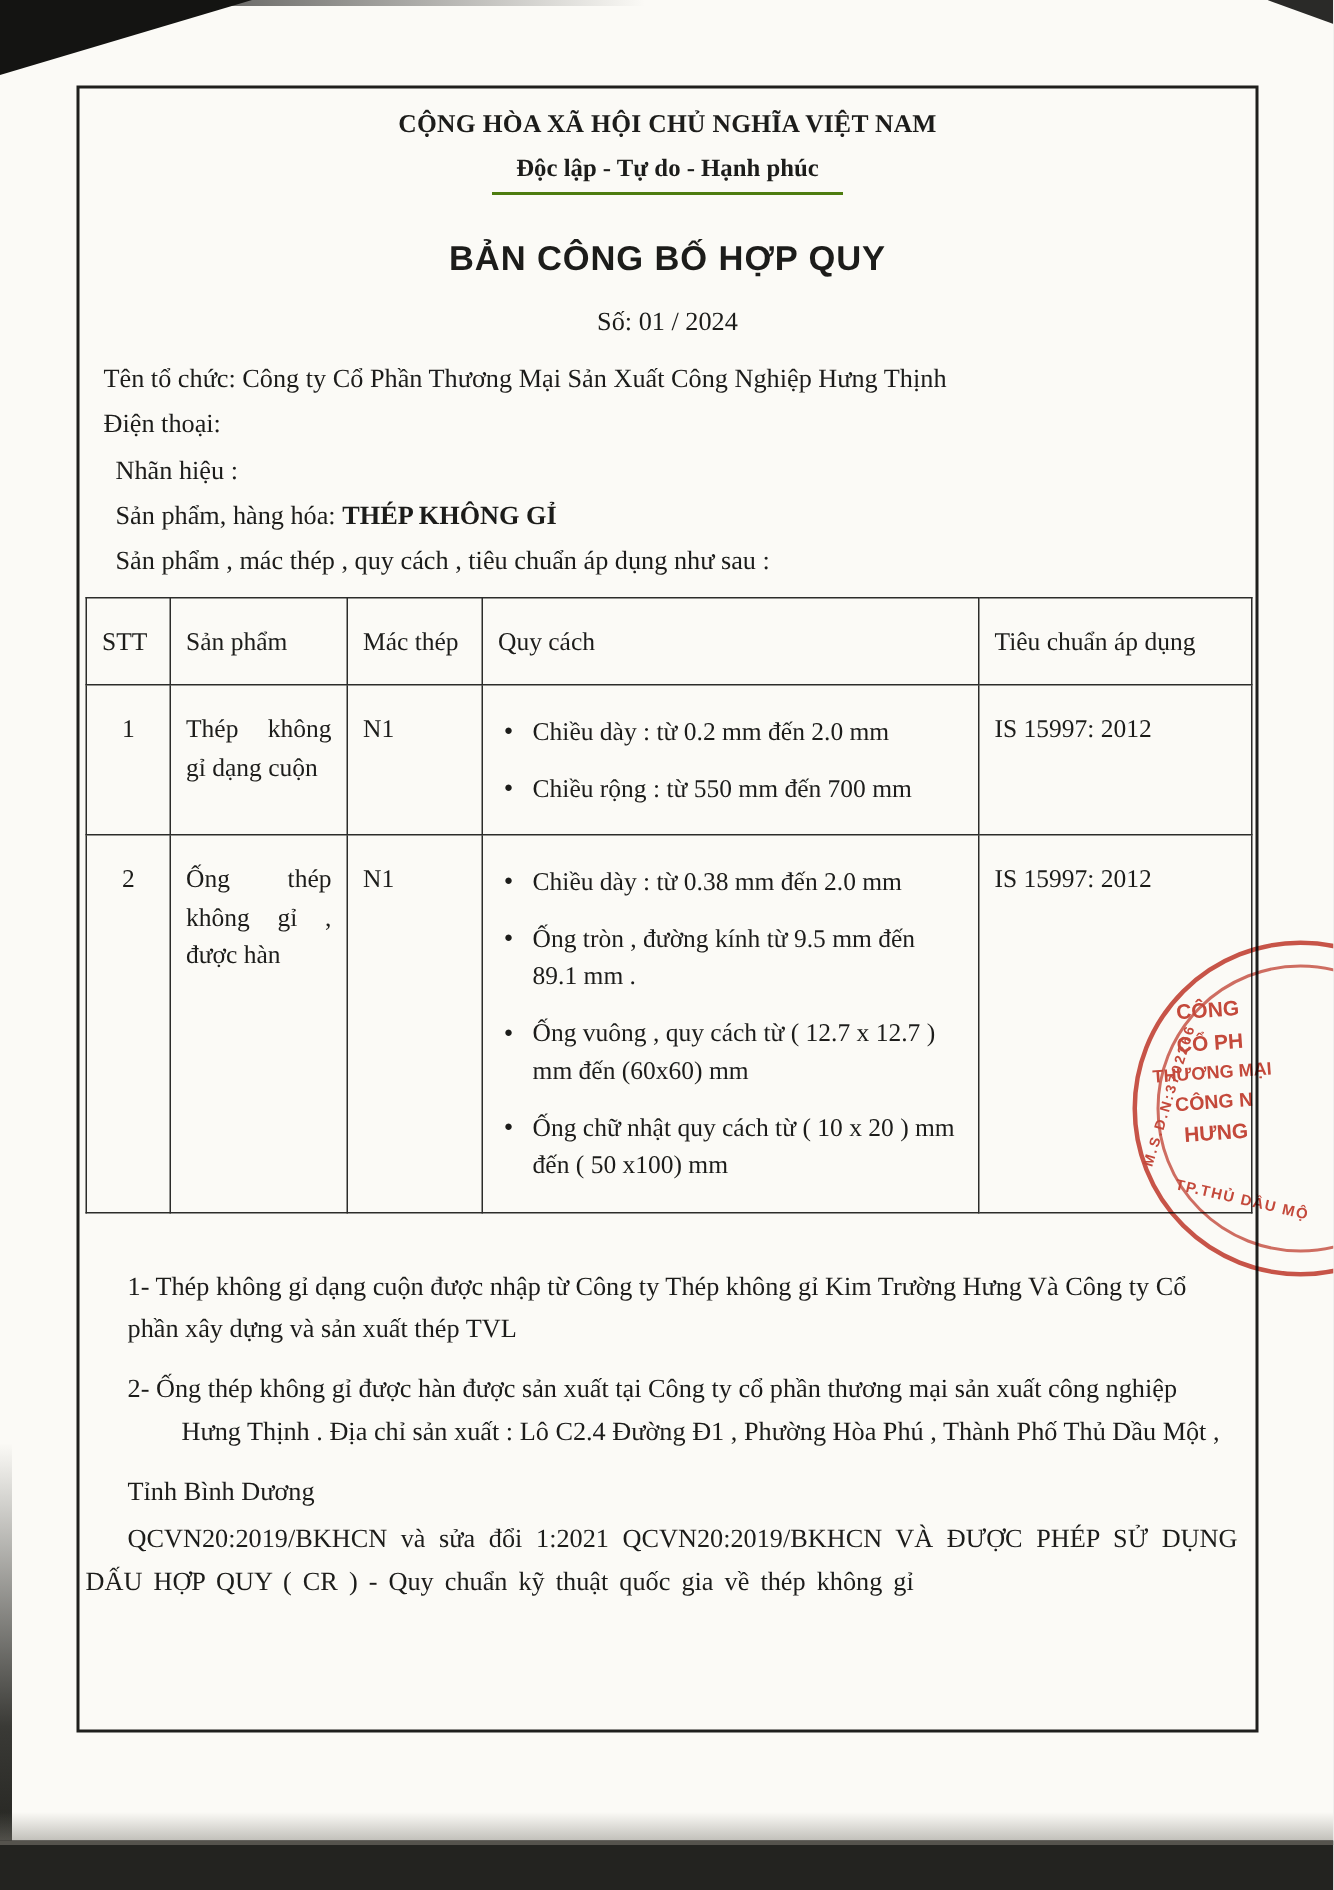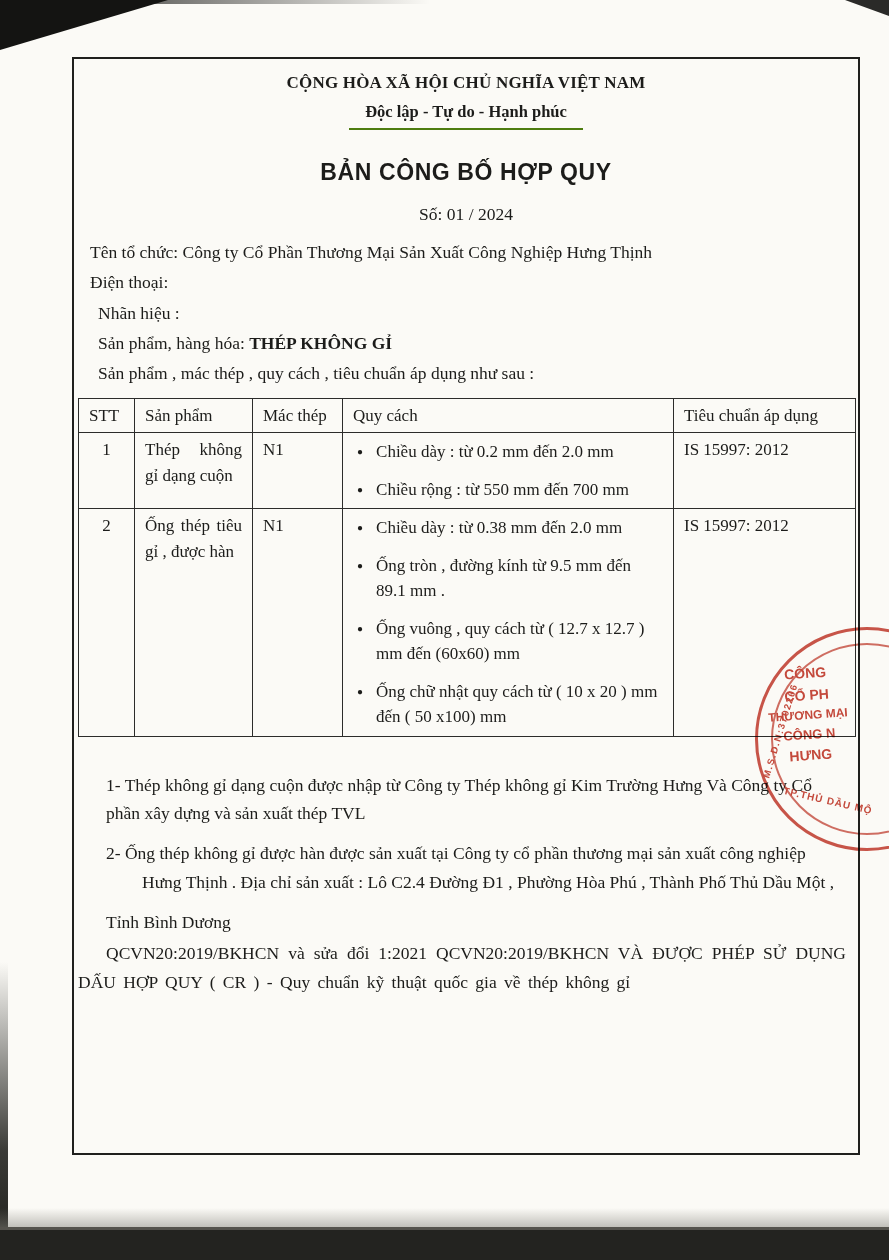--- a/index.html
+++ b/index.html
@@ -17,41 +17,41 @@
   .art-corner-tr { position:absolute; top:0; right:0; width:44px; height:16px;
     background:#2a2a28; clip-path:polygon(0 0,100% 0,100% 100%); z-index:4; }
   .art-left-strip { position:absolute; left:0; bottom:28px; width:8px; height:270px;
     background:linear-gradient(to bottom,rgba(70,70,66,0),#3a3a36 70%,#242420); z-index:4; }
   .art-bottom-fade { position:absolute; left:0; bottom:30px; width:100%; height:22px;
     background:linear-gradient(to bottom,rgba(150,148,140,0),rgba(130,128,120,.55)); z-index:4; }
   .art-bottom-band { position:absolute; left:0; bottom:0; width:100%; height:30px;
     background:#232320; border-top:3px solid #55534d; z-index:4; }
 
   .frame {
-    position:absolute; left:72px; top:57px; width:784px; height:1094px;
+    position:absolute; left:51px; top:57px; width:784px; height:1094px;
     border:2px solid #1f1f1d; background:transparent;
   }
   .content { position:relative; width:100%; height:100%; font-size:17.5px; line-height:1.62; }
 
   .hdr { text-align:center; padding-top:10px; }
   .hdr-national { font-weight:bold; font-size:17px; letter-spacing:.2px; }
   .hdr-motto { display:inline-block; font-weight:bold; font-size:16.5px;
     border-bottom:2px solid #4d7c0f; padding:0 16px 3px 16px; margin-top:2px; }
   .doc-title { text-align:center; margin-top:24px; font-family:"Liberation Sans","DejaVu Sans",sans-serif;
     font-weight:bold; font-size:23px; letter-spacing:.6px; }
   .doc-number { text-align:center; margin-top:8px; font-size:17.5px; }
 
   .info { margin:10px 16px 0 16px; }
   .info div { margin-bottom:2px; }
   .ind { padding-left:8px; }
   .bold { font-weight:bold; }
 
   table.spec-table { border-collapse:collapse; margin:10px 2px 0 4px; table-layout:fixed;
     width:777px; font-size:17px; line-height:1.5; }
-  .spec-table th, .spec-table td { border:1px solid #2c2c2a; vertical-align:top; padding:4px 10px; }
+  .spec-table th, .spec-table td { border:1px solid #2c2c2a; vertical-align:top; padding:16px 10px; }
   .spec-table th { font-weight:normal; text-align:left; }
   .th-stt, .td-stt { text-align:center; }
   .td-mac { padding-left:26px; }
   .td-sp { text-align:justify; }
   .spec { display:flex; gap:13px; margin:2px 0 12px 4px; }
   .spec:last-child { margin-bottom:2px; }
   .spec .dot { flex:0 0 auto; font-size:10px; line-height:1; margin-top:8px; }
   .spec .txt { flex:1 1 auto; }
 
   .notes { margin:34px 12px 0 4px; }
@@ -135,21 +135,21 @@
                 </div>
             <div class="spec">
                   <span class="dot">●</span>
                   <span class="txt">Chiều rộng : từ 550 mm đến 700 mm</span>
                 </div>
           </td>
           <td>IS 15997: 2012</td>
         </tr>
         <tr>
           <td class="td-stt">2</td>
-          <td class="td-sp">Ống thép tiêu gỉ , được hàn</td>
+          <td class="td-sp">Ống thép không gỉ , được hàn</td>
           <td class="td-mac">N1</td>
           <td>
             <div class="spec">
                   <span class="dot">●</span>
                   <span class="txt">Chiều dày : từ 0.38 mm đến 2.0 mm</span>
                 </div>
             <div class="spec">
                   <span class="dot">●</span>
                   <span class="txt">Ống tròn , đường kính từ 9.5 mm đến 89.1 mm .</span>
                 </div>

